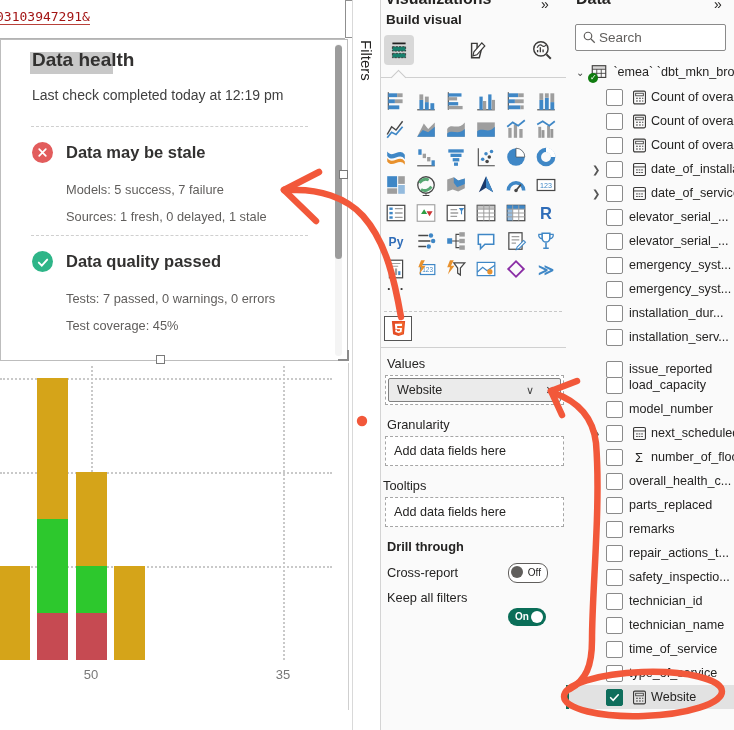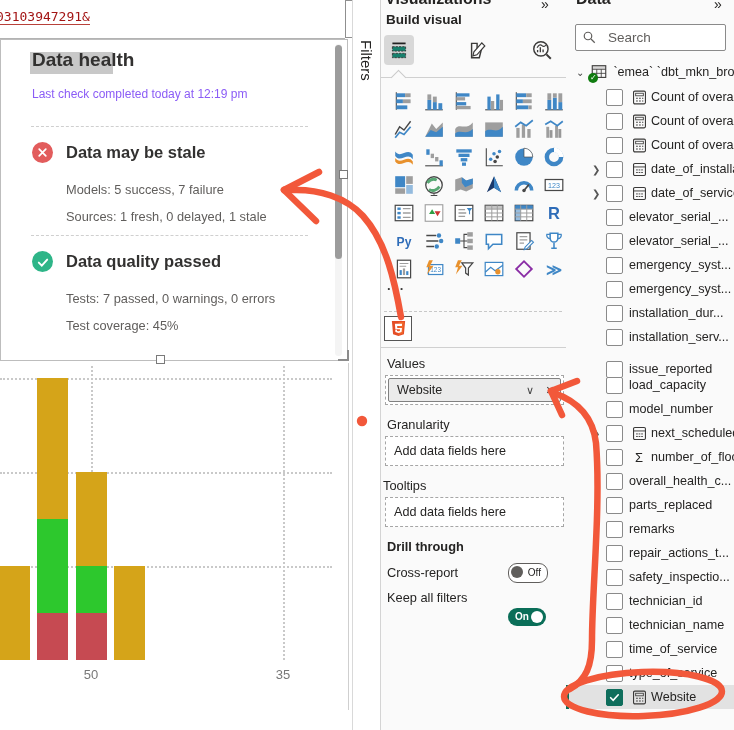--- a/index.html
+++ b/index.html
@@ -6,21 +6,21 @@
   #canvas{position:relative;width:734px;height:730px;overflow:hidden;
     font-family:"Liberation Sans",sans-serif;color:#252423;background:#fff;}
   .abs{position:absolute;}
   .pane{background:#fafafa;}
   .code-text{font-family:"DejaVu Sans Mono",monospace;font-size:13px;color:#a31515;
     border-bottom:1.6px solid #b8413a;white-space:nowrap;}
   
   .card{background:#fff;border:1px solid #bdbdbd;}
   .card-title{font-size:19px;font-weight:bold;color:#323130;}
   .hl{position:absolute;background:#c8c8c8;z-index:0;}
-  .card-sub{font-size:12px;color:#8b5cf6;}
+  .card-sub{font-size:14px;color:#404040;}
   .dashed-div{border-top:1px dashed #cfcfcf;}
   .sec-title{font-size:16.5px;font-weight:bold;color:#323130;}
   .sec-line{font-size:12.8px;color:#605e5c;}
   .status-circle{width:21px;height:21px;border-radius:50%;display:flex;align-items:center;justify-content:center;}
   .scroll-thumb{width:7px;border-radius:4px;background:#9c9c9c;}
   .handle{width:7px;height:7px;background:#fff;border:1px solid #7a7a7a;}
   .corner-handle{width:9px;height:9px;border-right:2px solid #8c8c8c;border-bottom:2px solid #8c8c8c;}
   
   #chart{overflow:hidden;}
   .gl-h{border-top:2px dotted #c9c9c9;height:0;}
@@ -53,21 +53,21 @@
   .pill .ctl{width:20px;text-align:center;color:#444;font-size:11px;cursor:pointer;}
   .toggle{width:38px;height:18px;border-radius:9px;position:relative;font-size:10px;}
   .toggle.off{background:#fff;border:1px solid #605e5c;color:#252423;}
   .toggle.off .knob{position:absolute;left:2px;top:2px;width:12px;height:12px;border-radius:50%;background:#605e5c;}
   .toggle.off .tlab{position:absolute;right:6px;top:3px;text-align:right;}
   .toggle.on{background:#0a6e58;color:#fff;}
   .toggle.on .knob{position:absolute;right:3px;top:3px;width:12px;height:12px;border-radius:50%;background:#fff;}
   .toggle.on .tlab{position:absolute;left:7px;top:3px;font-weight:bold;}
   
   .search-box{background:#fff;border:1px solid #8a8a8a;border-radius:2px;display:flex;align-items:center;}
-  .search-box .stext{font-size:13.5px;color:#605e5c;margin-left:11px;}
+  .search-box .stext{font-size:13.5px;color:#605e5c;margin-left:2px;}
   .drow{position:absolute;left:0;width:168px;height:24px;display:flex;align-items:center;white-space:nowrap;overflow:hidden;}
   .drow .chev{width:14px;margin-left:26px;font-size:10px;color:#555;flex:none;}
   .drow .chev.empty{visibility:hidden;}
   .drow .cb{flex:none;width:15px;height:15px;border:1px solid #8a8a8a;border-radius:2px;background:#fff;margin-right:6px;cursor:pointer;display:flex;align-items:center;justify-content:center;}
   .drow .cb.checked{background:#0f6e5c;border-color:#0f6e5c;}
   .drow .ficon{flex:none;width:20px;height:20px;display:flex;align-items:center;justify-content:center;margin-right:2px;}
   .drow .flab{font-size:12.6px;color:#252423;}
   .drow.sel{background:#e2e2e2;}
   .sel-accent{position:absolute;left:0;width:3px;height:24px;background:#0a6e58;}
   .sigma{font-size:13px;color:#252423;}
@@ -173,21 +173,21 @@
             <circle cx="9" cy="9" r="6.5" fill="none" stroke="#3b3a39" stroke-width="1.3"></circle>
             <path d="M6 12v-2m2.5 2V7.5M11 12V9.5" stroke="#3b3a39" stroke-width="1.2"></path>
             <path d="M5.5 8c1.5-2.5 3-3.5 4.5-2s3 .5 4-1" stroke="#3b3a39" stroke-width="1" fill="none"></path>
             <path d="M14 14l4 4" stroke="#3b3a39" stroke-width="1.8"></path>
           </svg>
       </span>
     </div>
     <div class="abs hdiv" style="left:0;top:77px;width:186px;"></div>
     <div class="abs notch" style="left:12px;top:72px;"></div>
 
-    <div id="gallery" class="abs" style="left:12px;top:90px;">
+    <div id="gallery" class="abs" style="left:4px;top:90px;">
         <div class="vicon">
           <svg width="22" height="22" viewBox="0 0 20 20" stroke-width="1">
             <path d="M3 2v16" stroke="#474747"></path>
             <rect x="3" y="3" width="8" height="3.5" fill="#3f87c6"></rect>
             <rect x="11" y="3" width="5" height="3.5" fill="#9e9e9e"></rect>
             <rect x="3" y="8.5" width="6" height="3.5" fill="#3f87c6"></rect>
             <rect x="9" y="8.5" width="7" height="3.5" fill="#9e9e9e"></rect>
             <rect x="3" y="14" width="10" height="3.5" fill="#3f87c6"></rect>
           </svg>
         </div>

